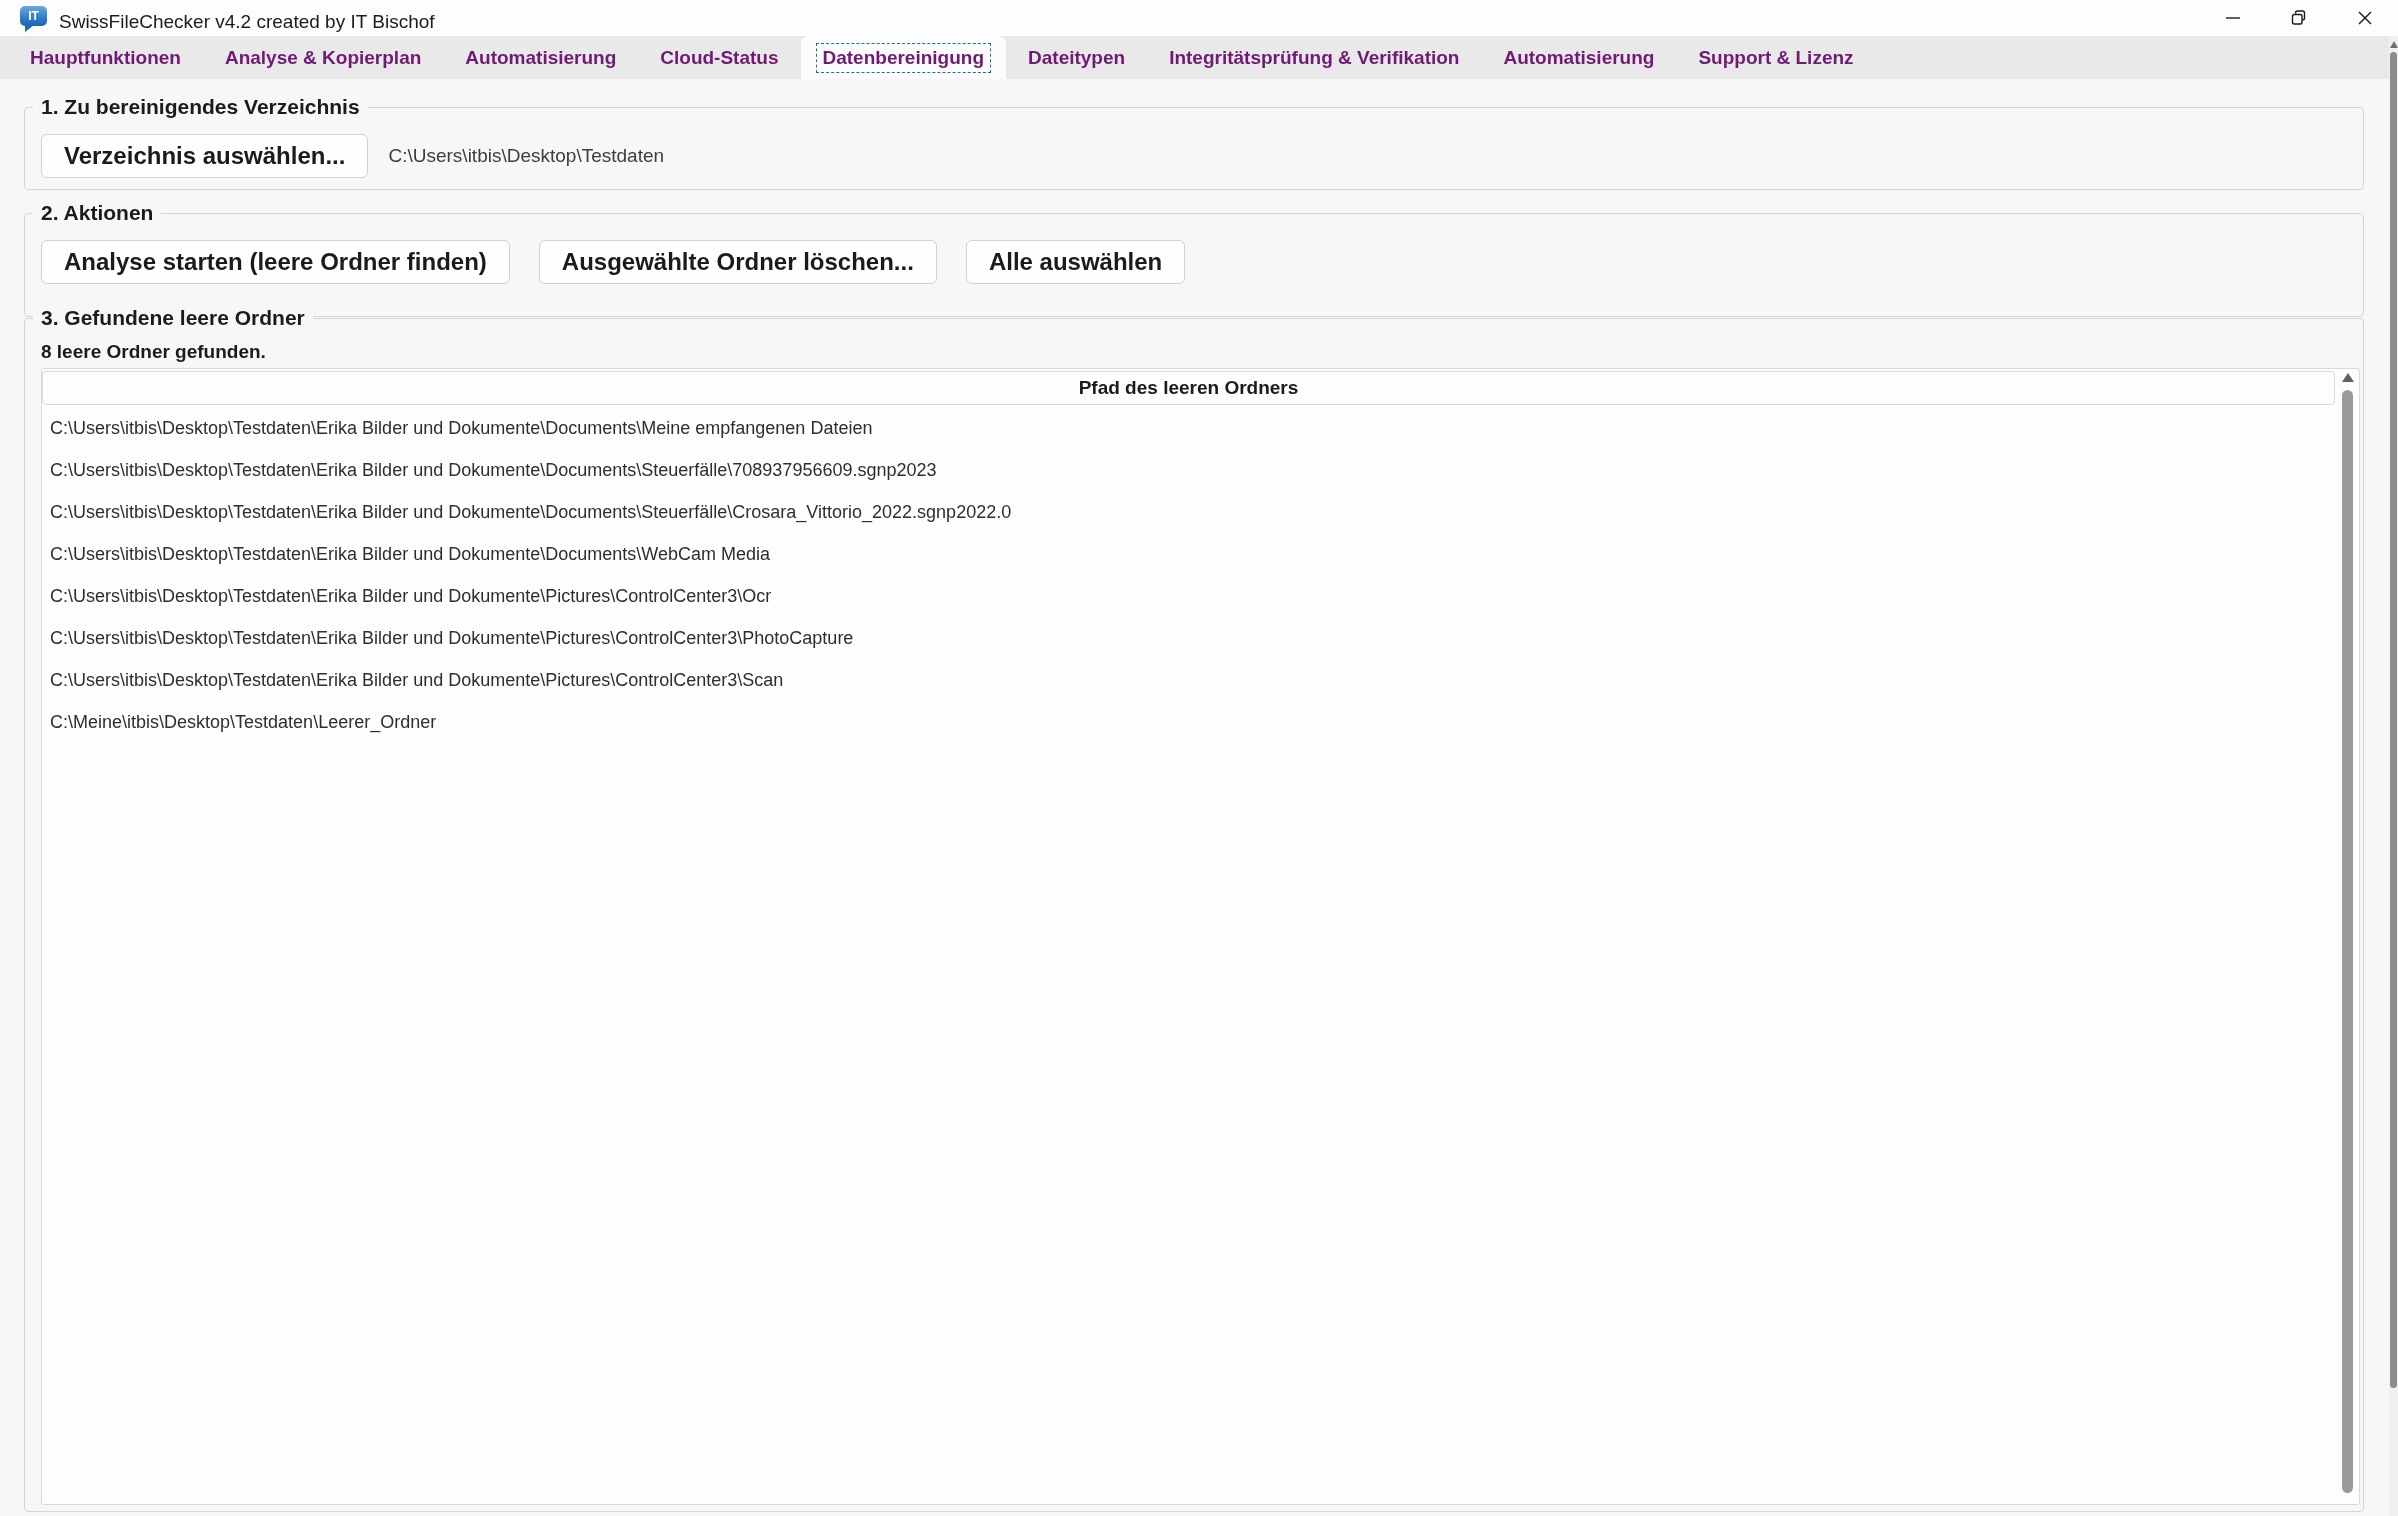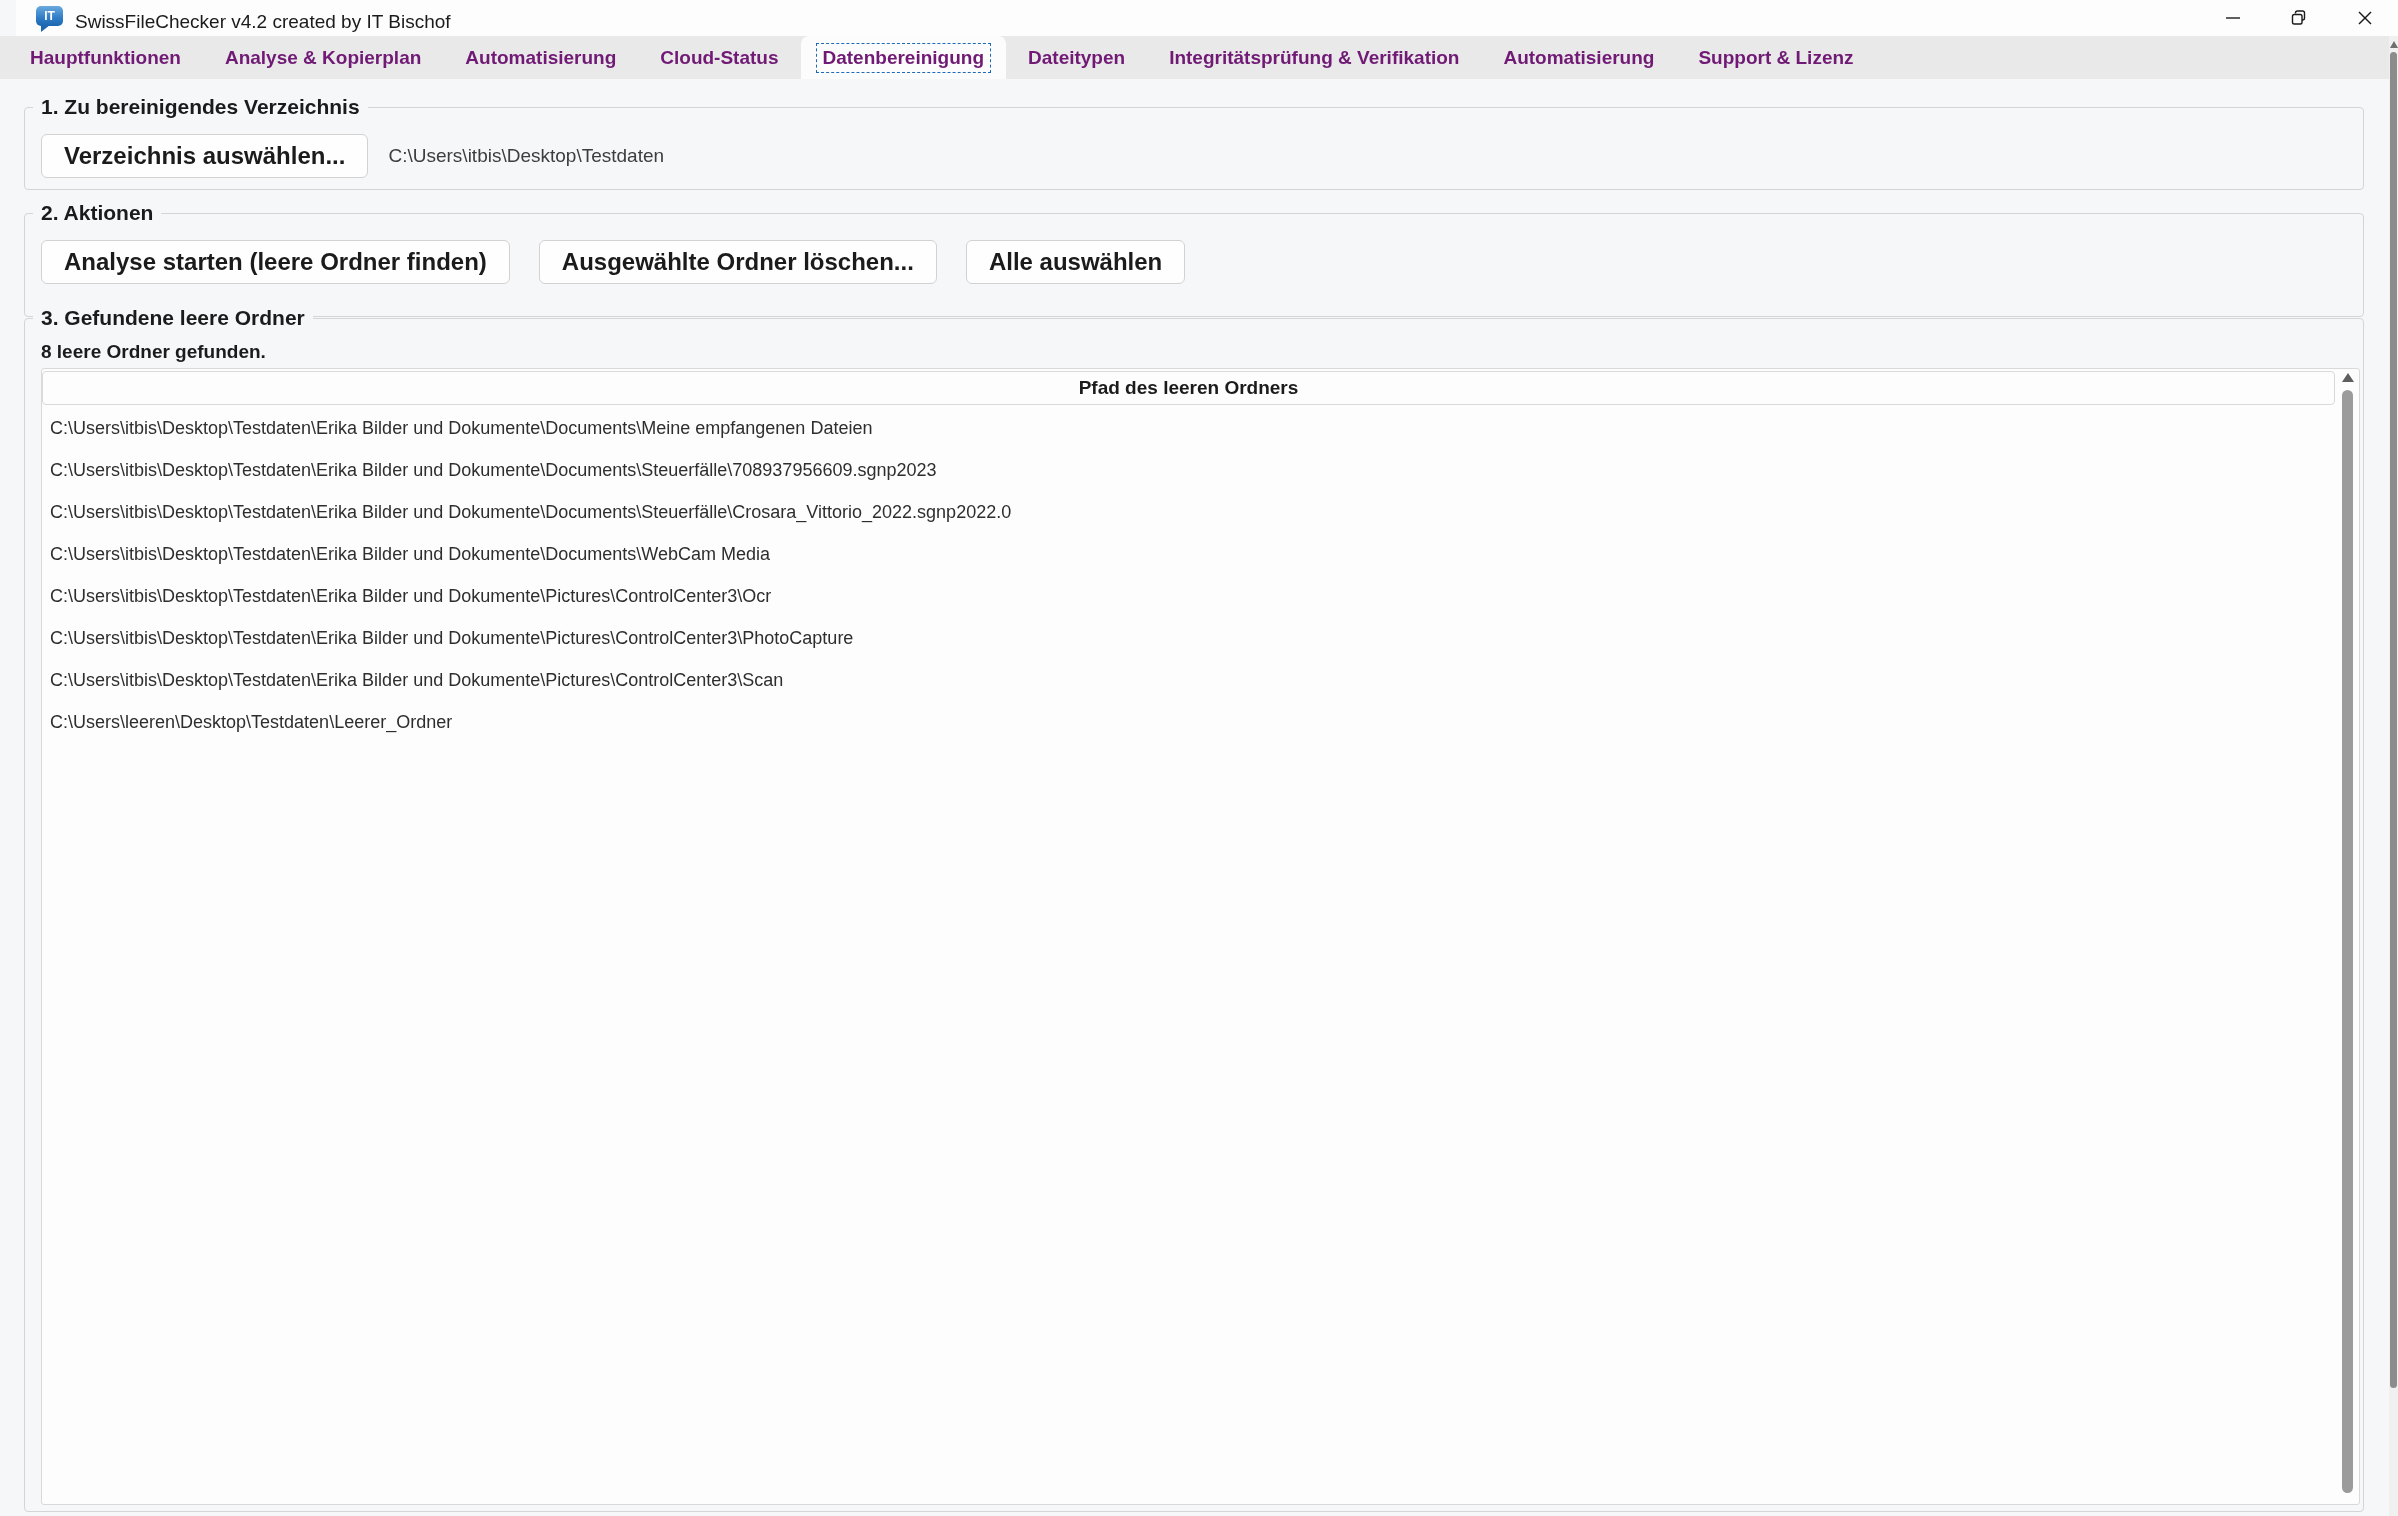--- a/index.html
+++ b/index.html
@@ -7,21 +7,21 @@
   body {
     position: relative;
     overflow: hidden;
     background: #f6f7f9;
     font-family: "Liberation Sans", "DejaVu Sans", sans-serif;
     color: #1b1b1b;
   }
 
   
   .titlebar {
-    position: absolute; top: 0; left: 16px; right: 0; height: 36px;
+    position: absolute; top: 0; left: 0; right: 0; height: 36px;
     background: #fdfdfd;
     display: flex; align-items: center;
   }
   .app-icon { position: relative; width: 27px; height: 27px; margin-left: 20px; flex: 0 0 auto; }
   .app-icon .bubble {
     position: absolute; left: 0; right: 0; top: 1px; height: 20px;
     background: linear-gradient(180deg, #6aaade 0%, #2f7cc6 60%, #1d66b0 100%);
     border-radius: 5px;
     color: #ffffff; font-size: 12px; font-weight: bold;
     display: flex; align-items: center; justify-content: center;
@@ -252,21 +252,21 @@
           <div class="table-row">
             <span>C:\Users\itbis\Desktop\Testdaten\Erika Bilder und Dokumente\Pictures\ControlCenter3\Ocr</span>
           </div>
           <div class="table-row">
             <span>C:\Users\itbis\Desktop\Testdaten\Erika Bilder und Dokumente\Pictures\ControlCenter3\PhotoCapture</span>
           </div>
           <div class="table-row">
             <span>C:\Users\itbis\Desktop\Testdaten\Erika Bilder und Dokumente\Pictures\ControlCenter3\Scan</span>
           </div>
           <div class="table-row">
-            <span>C:\Users\leeren\Desktop\Testdaten\Leerer_Ordner</span>
+            <span>C:\Meine\itbis\Desktop\Testdaten\Leerer_Ordner</span>
           </div>
         </div>
       <div class="inner-scrollbar">
         <div class="inner-scroll-arrow-up"></div>
         <div class="inner-scroll-thumb"></div>
       </div>
     </div>
   </div>
 </div>
 

